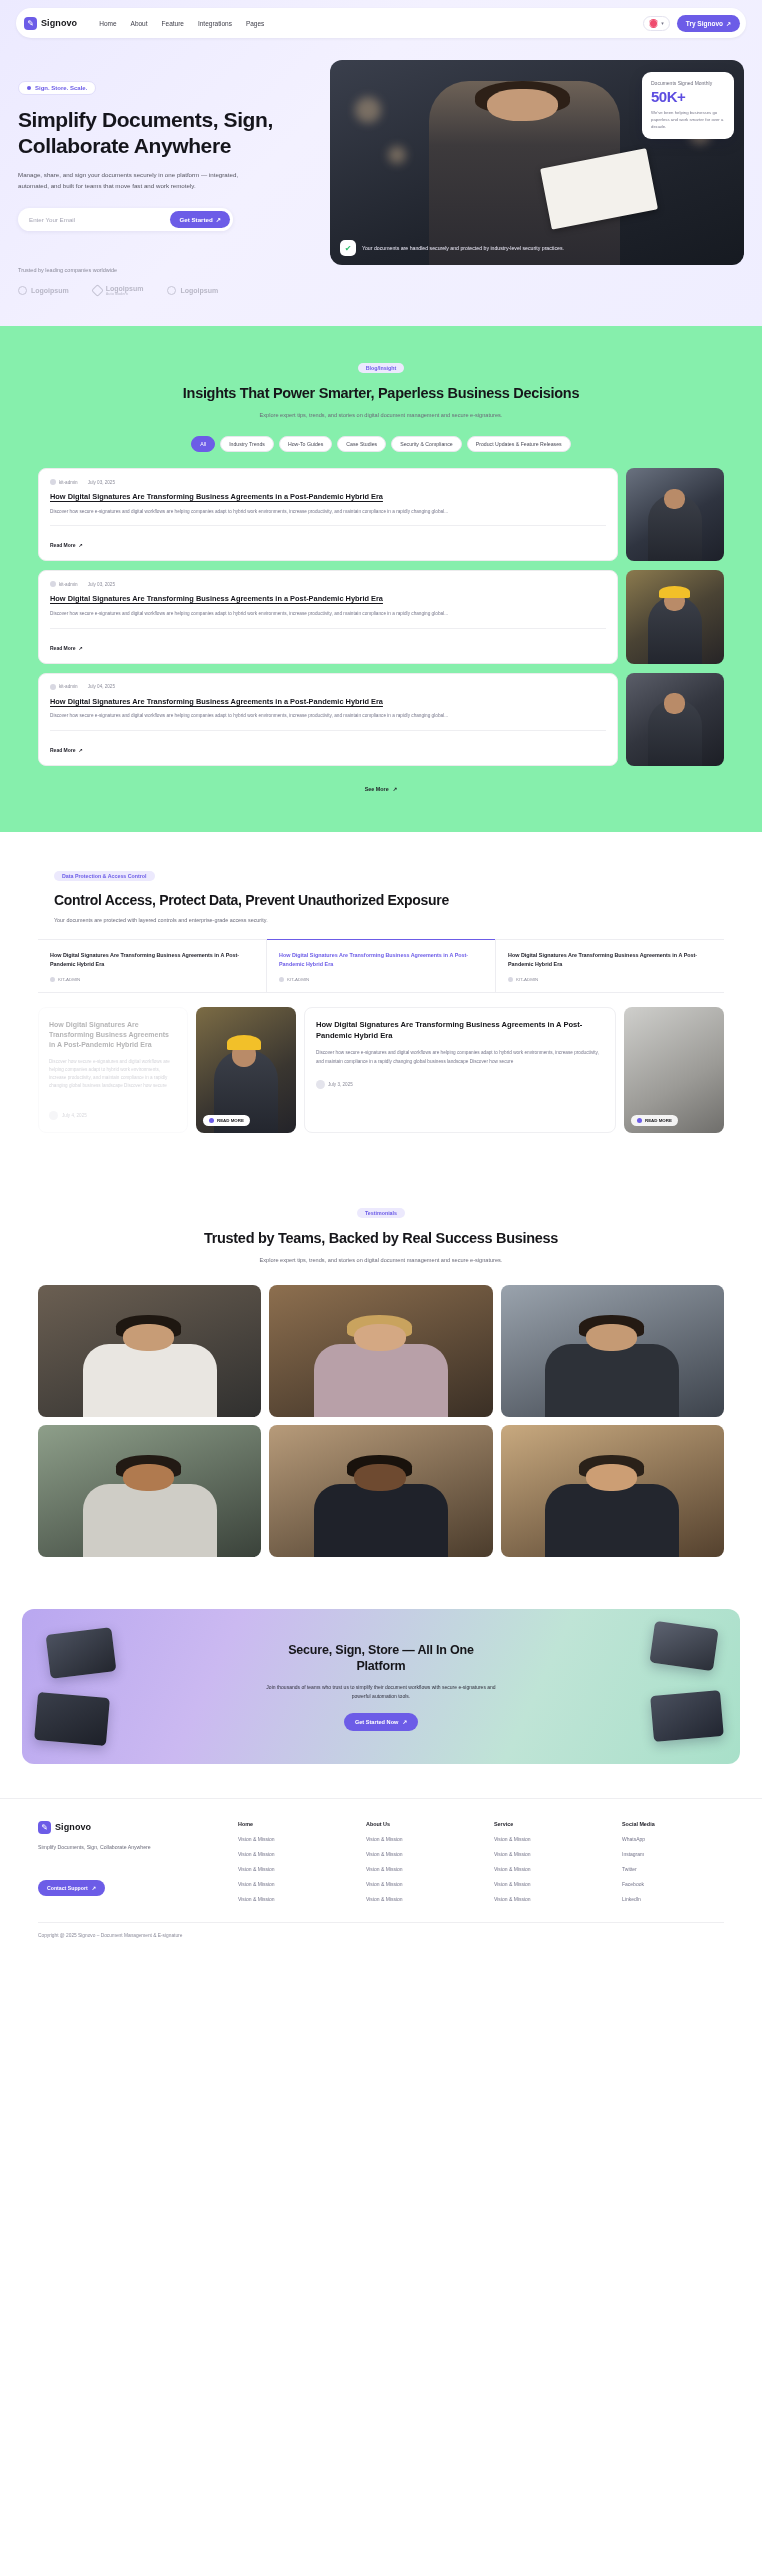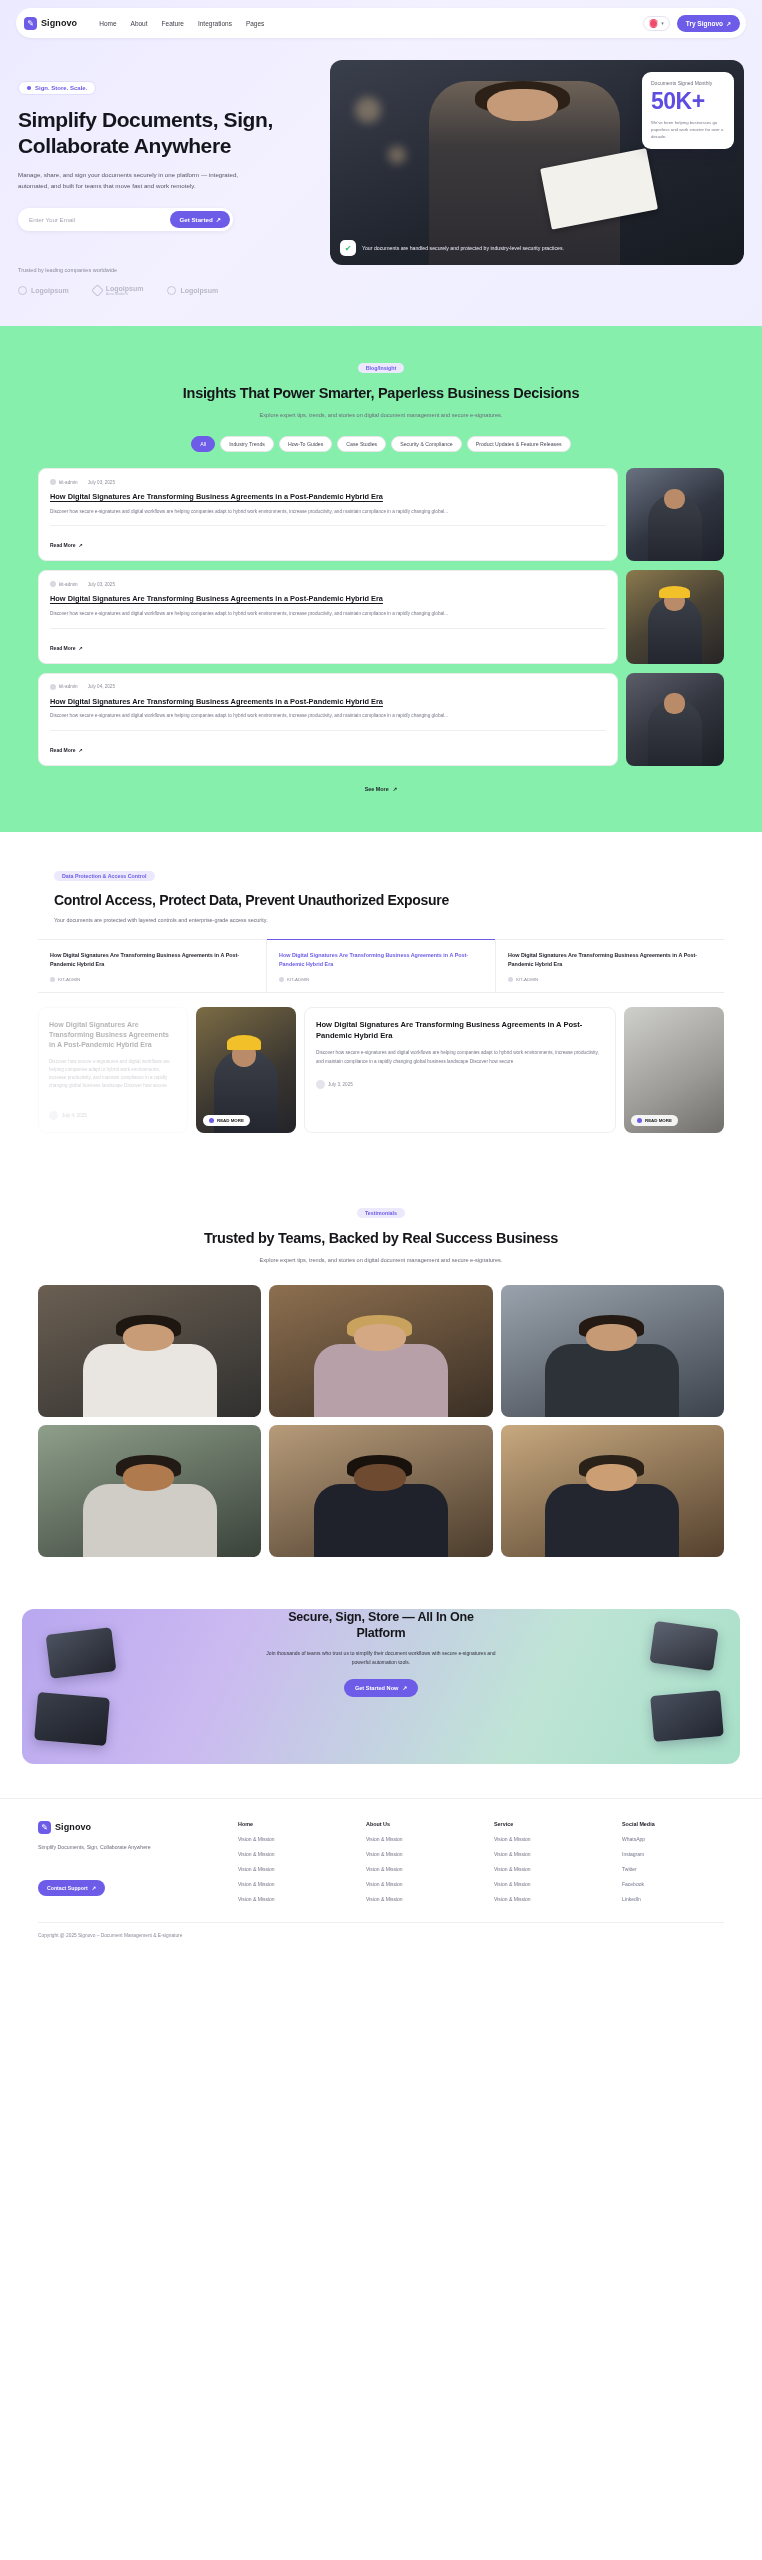--- a/index.html
+++ b/index.html
@@ -125,21 +125,21 @@
   .hero-photo .bokeh {
     position: absolute; border-radius: 50%; background: rgba(255,214,160,.35);
     filter: blur(5px);
   }
   .stat-card {
     position: absolute; right: 10px; top: 12px; width: 92px;
     background: #fff; border-radius: 9px; padding: 8px 9px;
     box-shadow: 0 4px 14px rgba(18,16,48,.18);
   }
   .stat-card .lbl { font-size: 5px; color: #6e6e7d; }
-  .stat-card .val { font-size: 23px; font-weight: 700; color: #5d4de0; margin-top: 2px; letter-spacing: -.5px; }
+  .stat-card .val { font-size: 15px; font-weight: 700; color: #5d4de0; margin-top: 2px; letter-spacing: -.5px; }
   .stat-card .txt { font-size: 4.3px; line-height: 1.6; color: #77778a; margin-top: 5px; }
   .hero-caption {
     position: absolute; left: 10px; right: 10px; bottom: 9px;
     display: flex; align-items: center; gap: 6px;
   }
   .hero-caption .ic {
     width: 16px; height: 16px; border-radius: 5px; background: #fff;
     display: flex; align-items: center; justify-content: center;
     font-size: 8px; color: #2cbf6d; flex: 0 0 auto;
   }
@@ -257,21 +257,21 @@
   }
   .ph .body { position: absolute; left: 20%; bottom: 0; width: 60%; height: 55%; border-radius: 26px 26px 0 0; }
   .ph .head { position: absolute; left: 38%; bottom: 50%; width: 23%; height: 20%; border-radius: 46%; }
   .ph .hair { position: absolute; left: 35%; bottom: 60%; width: 29%; height: 17%; border-radius: 50% 50% 25% 25%; }
 
   
   .cta-wrap { background: #fff; padding: 14px 0 34px; }
   .cta {
     margin: 0 22px; height: 155px; border-radius: 12px; position: relative; overflow: hidden;
     background: linear-gradient(115deg, #b9a7f0 0%, #cbb9f1 28%, #bfe4d6 70%, #a8e0c9 100%);
-    display: flex; justify-content: center;
+    display: flex; align-items: center; justify-content: center;
   }
   .cta-inner { text-align: center; width: 236px; z-index: 3; }
   .cta h3 { font-size: 12.5px; line-height: 1.3; font-weight: 700; letter-spacing: -.2px; }
   .cta p { font-size: 5px; line-height: 1.8; color: #30303d; margin-top: 8px; }
   .btn-cta {
     margin-top: 12px; background: #6c5ce7; color: #fff; border: none;
     border-radius: 11px; font-size: 5.6px; font-weight: 600; padding: 6px 11px;
     cursor: pointer; display: inline-flex; gap: 4px; align-items: center;
   }
   .float-img {

